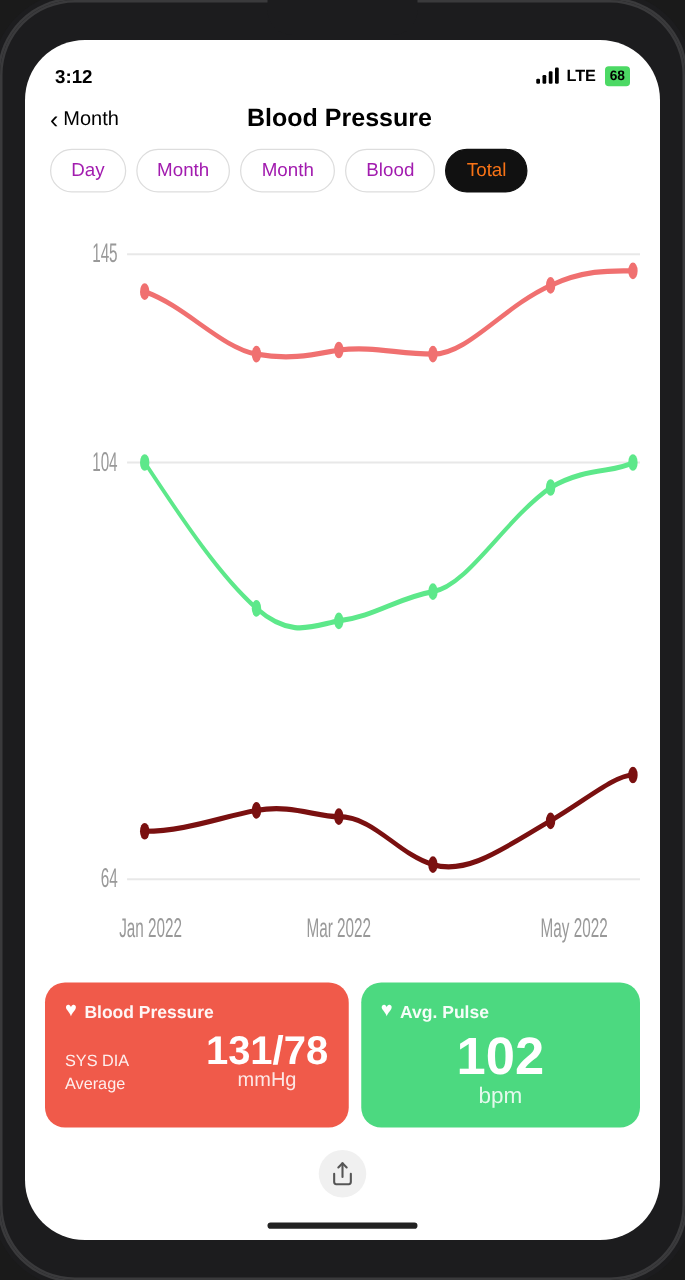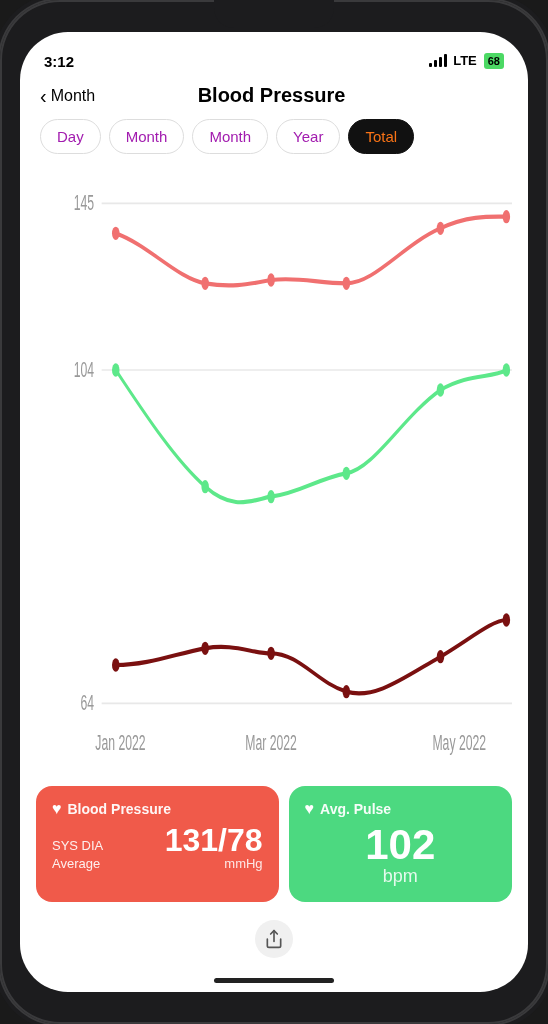--- a/index.html
+++ b/index.html
@@ -190,21 +190,21 @@
       display: flex;
       justify-content: space-between;
       align-items: flex-end;
     }
     .card-value {
       font-size: 32px;
       font-weight: 800;
       line-height: 1;
     }
     .card-unit {
-      font-size: 13px;
+      font-size: 16px;
       opacity: 0.85;
       margin-bottom: 2px;
     }
     .card-pulse-value {
       font-size: 42px;
       font-weight: 800;
       line-height: 1;
     }
     .card-pulse-unit {
       font-size: 18px;
@@ -272,21 +272,21 @@
         <span class="back-chevron">‹</span>
         <span>Month</span>
       </div>
       <div class="header-title">Blood Pressure</div>
     </div>
 
     <div class="period-tabs">
       <button class="period-tab">Day</button>
       <button class="period-tab">Month</button>
       <button class="period-tab">Month</button>
-      <button class="period-tab">Year</button>
+      <button class="period-tab">Blood</button>
       <button class="period-tab active">Total</button>
     </div>
 
     <div class="chart-area">
       <svg class="chart-svg" viewBox="0 0 476 360" preserveAspectRatio="none">
 
         <line x1="40" y1="20" x2="476" y2="20" stroke="#e8e8e8" stroke-width="1"></line>
         <line x1="40" y1="120" x2="476" y2="120" stroke="#e8e8e8" stroke-width="1"></line>
         <line x1="40" y1="320" x2="476" y2="320" stroke="#e8e8e8" stroke-width="1"></line>
 
@@ -332,21 +332,21 @@
       <div class="card-bp">
         <div class="card-header-row">
           <span class="card-icon">♥</span>
           <span class="card-label">Blood Pressure</span>
         </div>
         <div class="card-value-row">
           <div style="font-size:13px;line-height:1.4;opacity:0.9">
             <div>SYS DIA</div>
             <div>Average</div>
           </div>
-          <div style="text-align:right">
+          <div style="text-align:center">
             <div class="card-value">131/78</div>
             <div class="card-unit">mmHg</div>
           </div>
         </div>
       </div>
 
       <div class="card-pulse">
         <div class="card-header-row">
           <span class="card-icon">♥</span>
           <span class="card-label">Avg. Pulse</span>

